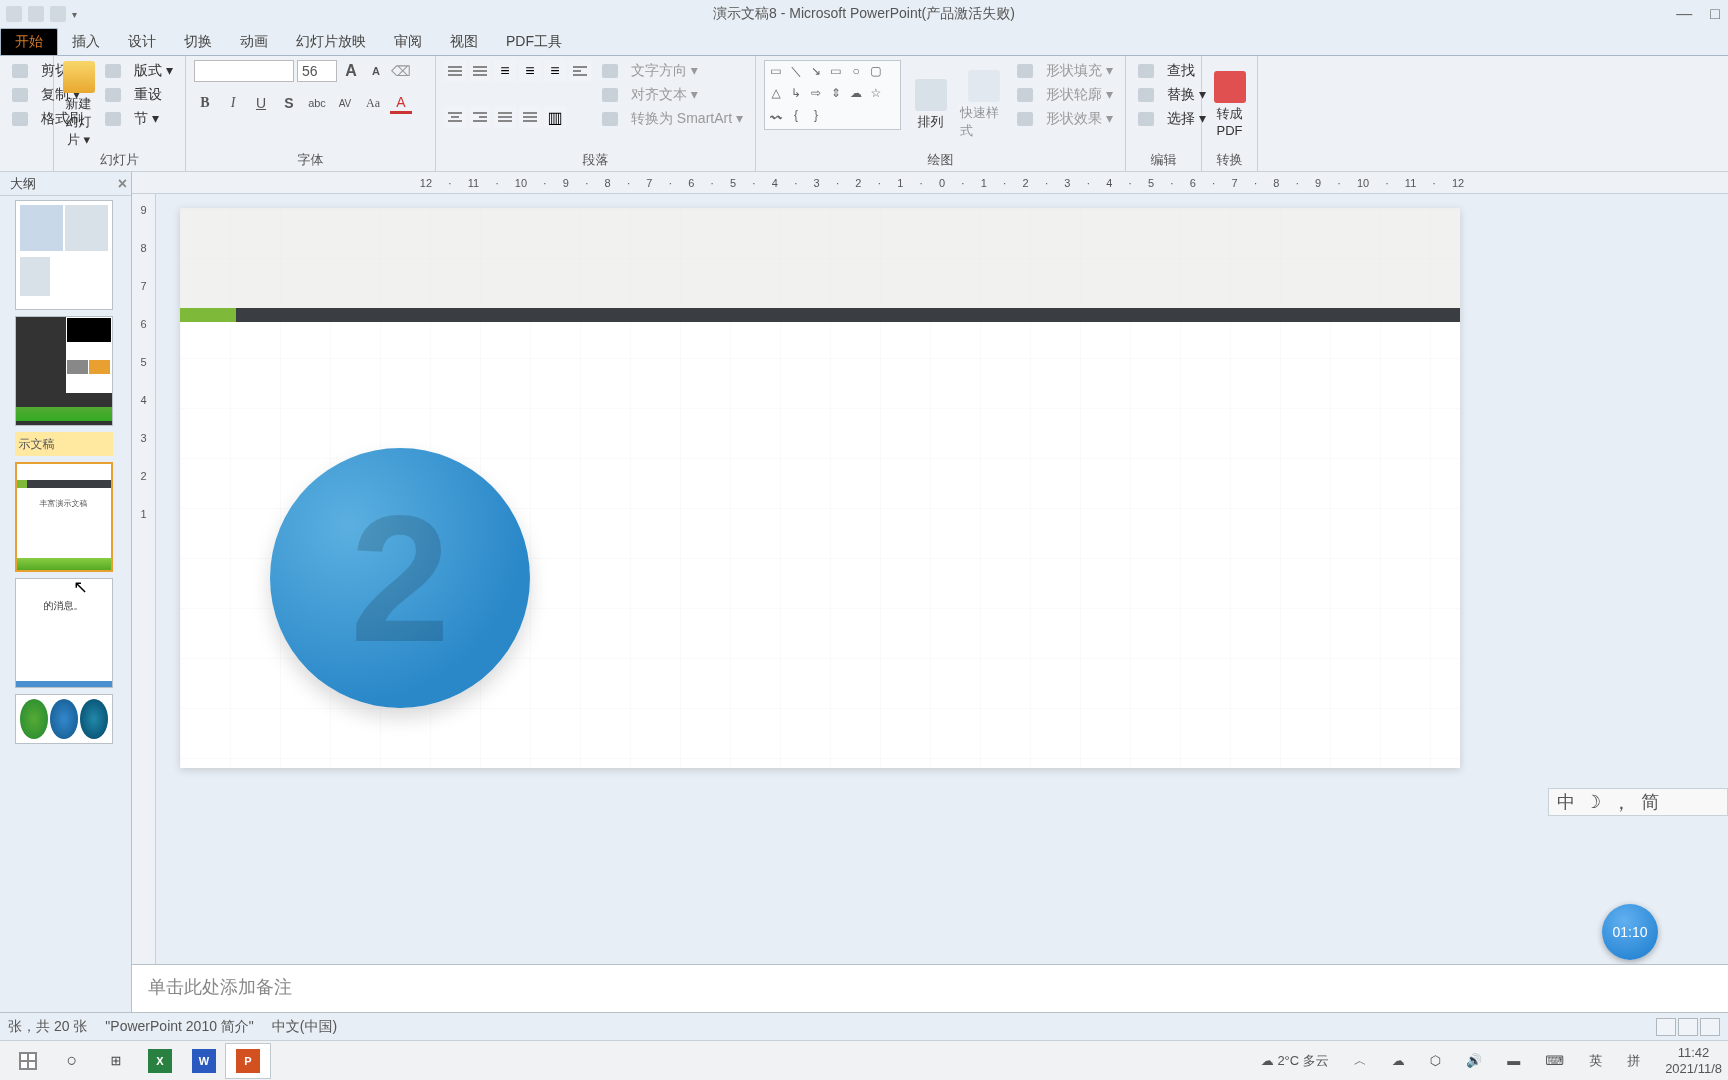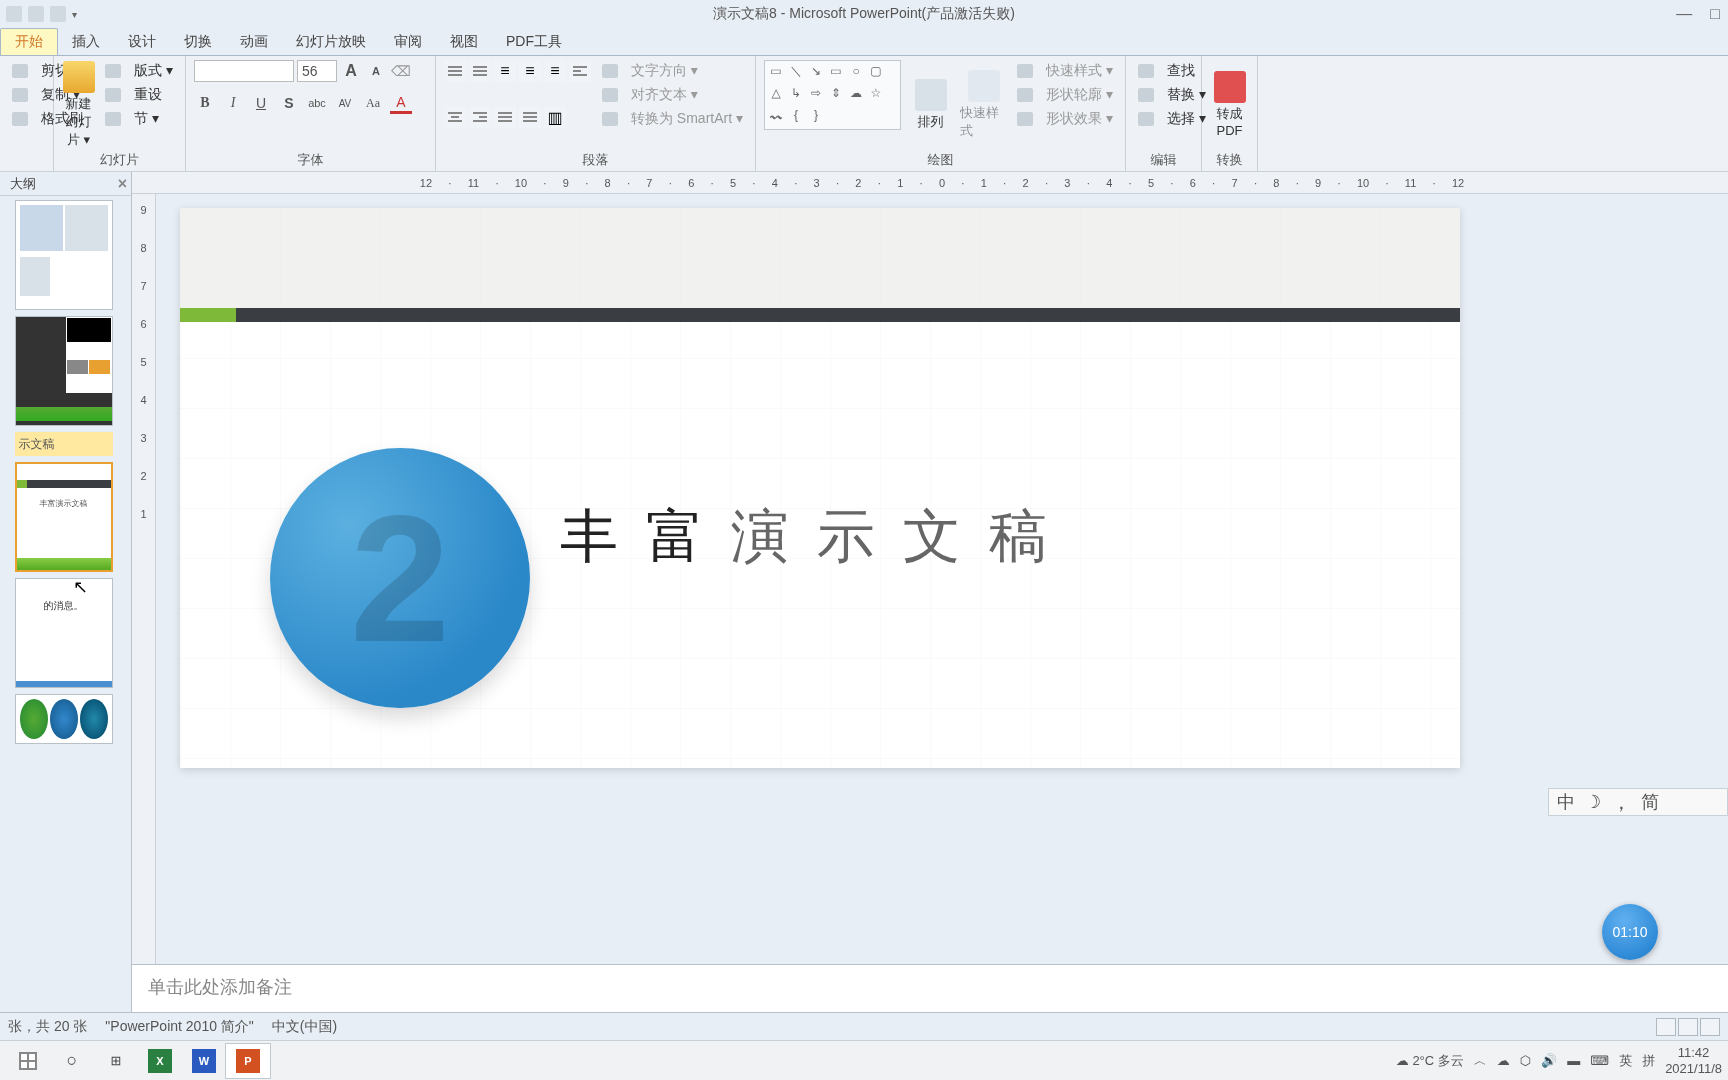--- a/index.html
+++ b/index.html
@@ -9,21 +9,21 @@
 .titlebar { height: 28px; background: #e8eef5; display: flex; align-items: center; position: relative; }
 .titlebar .qat { display: flex; gap: 6px; padding-left: 6px; align-items: center; }
 .titlebar .qat-icon { width: 16px; height: 16px; background: #d0d8e0; border-radius: 2px; }
 .titlebar .title { position: absolute; left: 50%; transform: translateX(-50%); font-size: 14px; color: #555; }
 .titlebar .winctl { position: absolute; right: 8px; display: flex; gap: 18px; font-size: 16px; color: #666; }
 .titlebar .winctl span { cursor: pointer; }
 
 
 .tabsrow { height: 28px; background: #e8eef5; display: flex; align-items: flex-end; padding-left: 0; border-bottom: 1px solid #a8b8c8; }
 .tab { padding: 4px 14px; font-size: 14px; color: #444; cursor: pointer; }
-.tab.active { background: #fef9c3; border-top: 1px solid #a8b8c8; border-left: 1px solid #a8b8c8; border-right: 1px solid #a8b8c8; border-radius: 2px 2px 0 0; color: #d07828; }
+.tab.active { background: #000000; border-top: 1px solid #a8b8c8; border-left: 1px solid #a8b8c8; border-right: 1px solid #a8b8c8; border-radius: 2px 2px 0 0; color: #d07828; }
 
 
 .ribbon { height: 116px; background: #eef2f7; border-bottom: 1px solid #c8d0d8; display: flex; }
 .rgroup { border-right: 1px solid #c8d0d8; padding: 4px 8px 2px 8px; display: flex; flex-direction: column; justify-content: space-between; position: relative; }
 .rgroup-label { text-align: center; font-size: 13px; color: #555; padding-top: 2px; }
 .rgroup-body { flex: 1; display: flex; gap: 6px; }
 .btncol { display: flex; flex-direction: column; gap: 2px; }
 .smallbtn { font-size: 14px; color: #333; padding: 2px 4px; cursor: pointer; display: flex; align-items: center; gap: 13px; white-space: nowrap; }
 .smallbtn.dim { color: #999; }
 .bigbtn { display: flex; flex-direction: column; align-items: center; justify-content: center; width: 48px; cursor: pointer; font-size: 13px; color: #333; gap: 2px; }
@@ -76,21 +76,21 @@
 
 
 .statusbar { height: 28px; background: #e8eef5; border-top: 1px solid #b8c0c8; display: flex; align-items: center; font-size: 14px; color: #555; padding: 0 8px; gap: 18px; }
 .statusbar .viewbtns { margin-left: auto; display: flex; gap: 2px; }
 .vb { width: 20px; height: 18px; border: 1px solid #b0b8c0; background: #f0f4f8; cursor: pointer; }
 
 
 .taskbar { height: 40px; background: #f0f2f4; border-top: 1px solid #c8d0d8; display: flex; align-items: center; padding: 0 6px; font-size: 13px; color: #444; }
 .taskbar .tbtn { width: 44px; height: 34px; display: flex; align-items: center; justify-content: center; cursor: pointer; }
 .taskbar .tbtn.active { background: #fff; box-shadow: 0 0 0 1px #c0c8d0; }
-.taskbar .tray { margin-left: auto; display: flex; align-items: center; gap: 10px; font-size: 13px; color: #555; }
+.taskbar .tray { margin-left: auto; display: flex; align-items: center; gap: 25px; font-size: 13px; color: #555; }
 .taskbar .clock { text-align: center; line-height: 1.2; font-size: 13px; }
 
 
 .floatbadge { position: absolute; right: 70px; top: 710px; width: 56px; height: 56px; border-radius: 50%; background: radial-gradient(circle at 40% 30%, #60b0f0, #1a7acc); color: #fff; display: flex; align-items: center; justify-content: center; font-size: 14px; box-shadow: 0 2px 6px rgba(0,0,0,.3); }
 .cursor { position: absolute; pointer-events: none; font-size: 18px; }
 
 
 .imepanel { position: absolute; right: 0; top: 788px; width: 180px; height: 28px; background: #f8f8f8; border: 1px solid #c8d0d8; display: flex; align-items: center; gap: 10px; padding: 0 8px; font-size: 18px; color: #555; }
 </style>
 </head>
@@ -290,21 +290,21 @@
         <div class="bigicon"></div>
         <span>排列</span>
       </div>
       <div class="bigbtn" style="opacity:.5">
         <div class="bigicon"></div>
         <span>快速样式</span>
       </div>
       <div class="btncol">
         <div class="smallbtn dim">
             <span class="ico"></span>
-            <span>快速样式 ▾</span>
+            <span>形状填充 ▾</span>
           </div>
         <div class="smallbtn dim">
             <span class="ico"></span>
             <span>形状轮廓 ▾</span>
           </div>
         <div class="smallbtn dim">
             <span class="ico"></span>
             <span>形状效果 ▾</span>
           </div>
       </div>
@@ -460,21 +460,20 @@
           <span>2</span>
           <span>1</span>
       </div>
       <div style="flex:1;overflow:auto;position:relative;">
         <div class="slide">
           <div class="texture"></div>
           <div class="bar"></div>
           <div class="circle">
               <span>2</span>
             </div>
-          <div class="titletxt"><b>丰 富</b> <span>演 示 文 稿</span></div>
         </div>
         <div class="floatbadge">
             <span>01:10</span>
           </div>
       </div>
     </div>
     <div class="notes"><span>单击此处添加备注</span></div>
   </div>
 </div>
 

